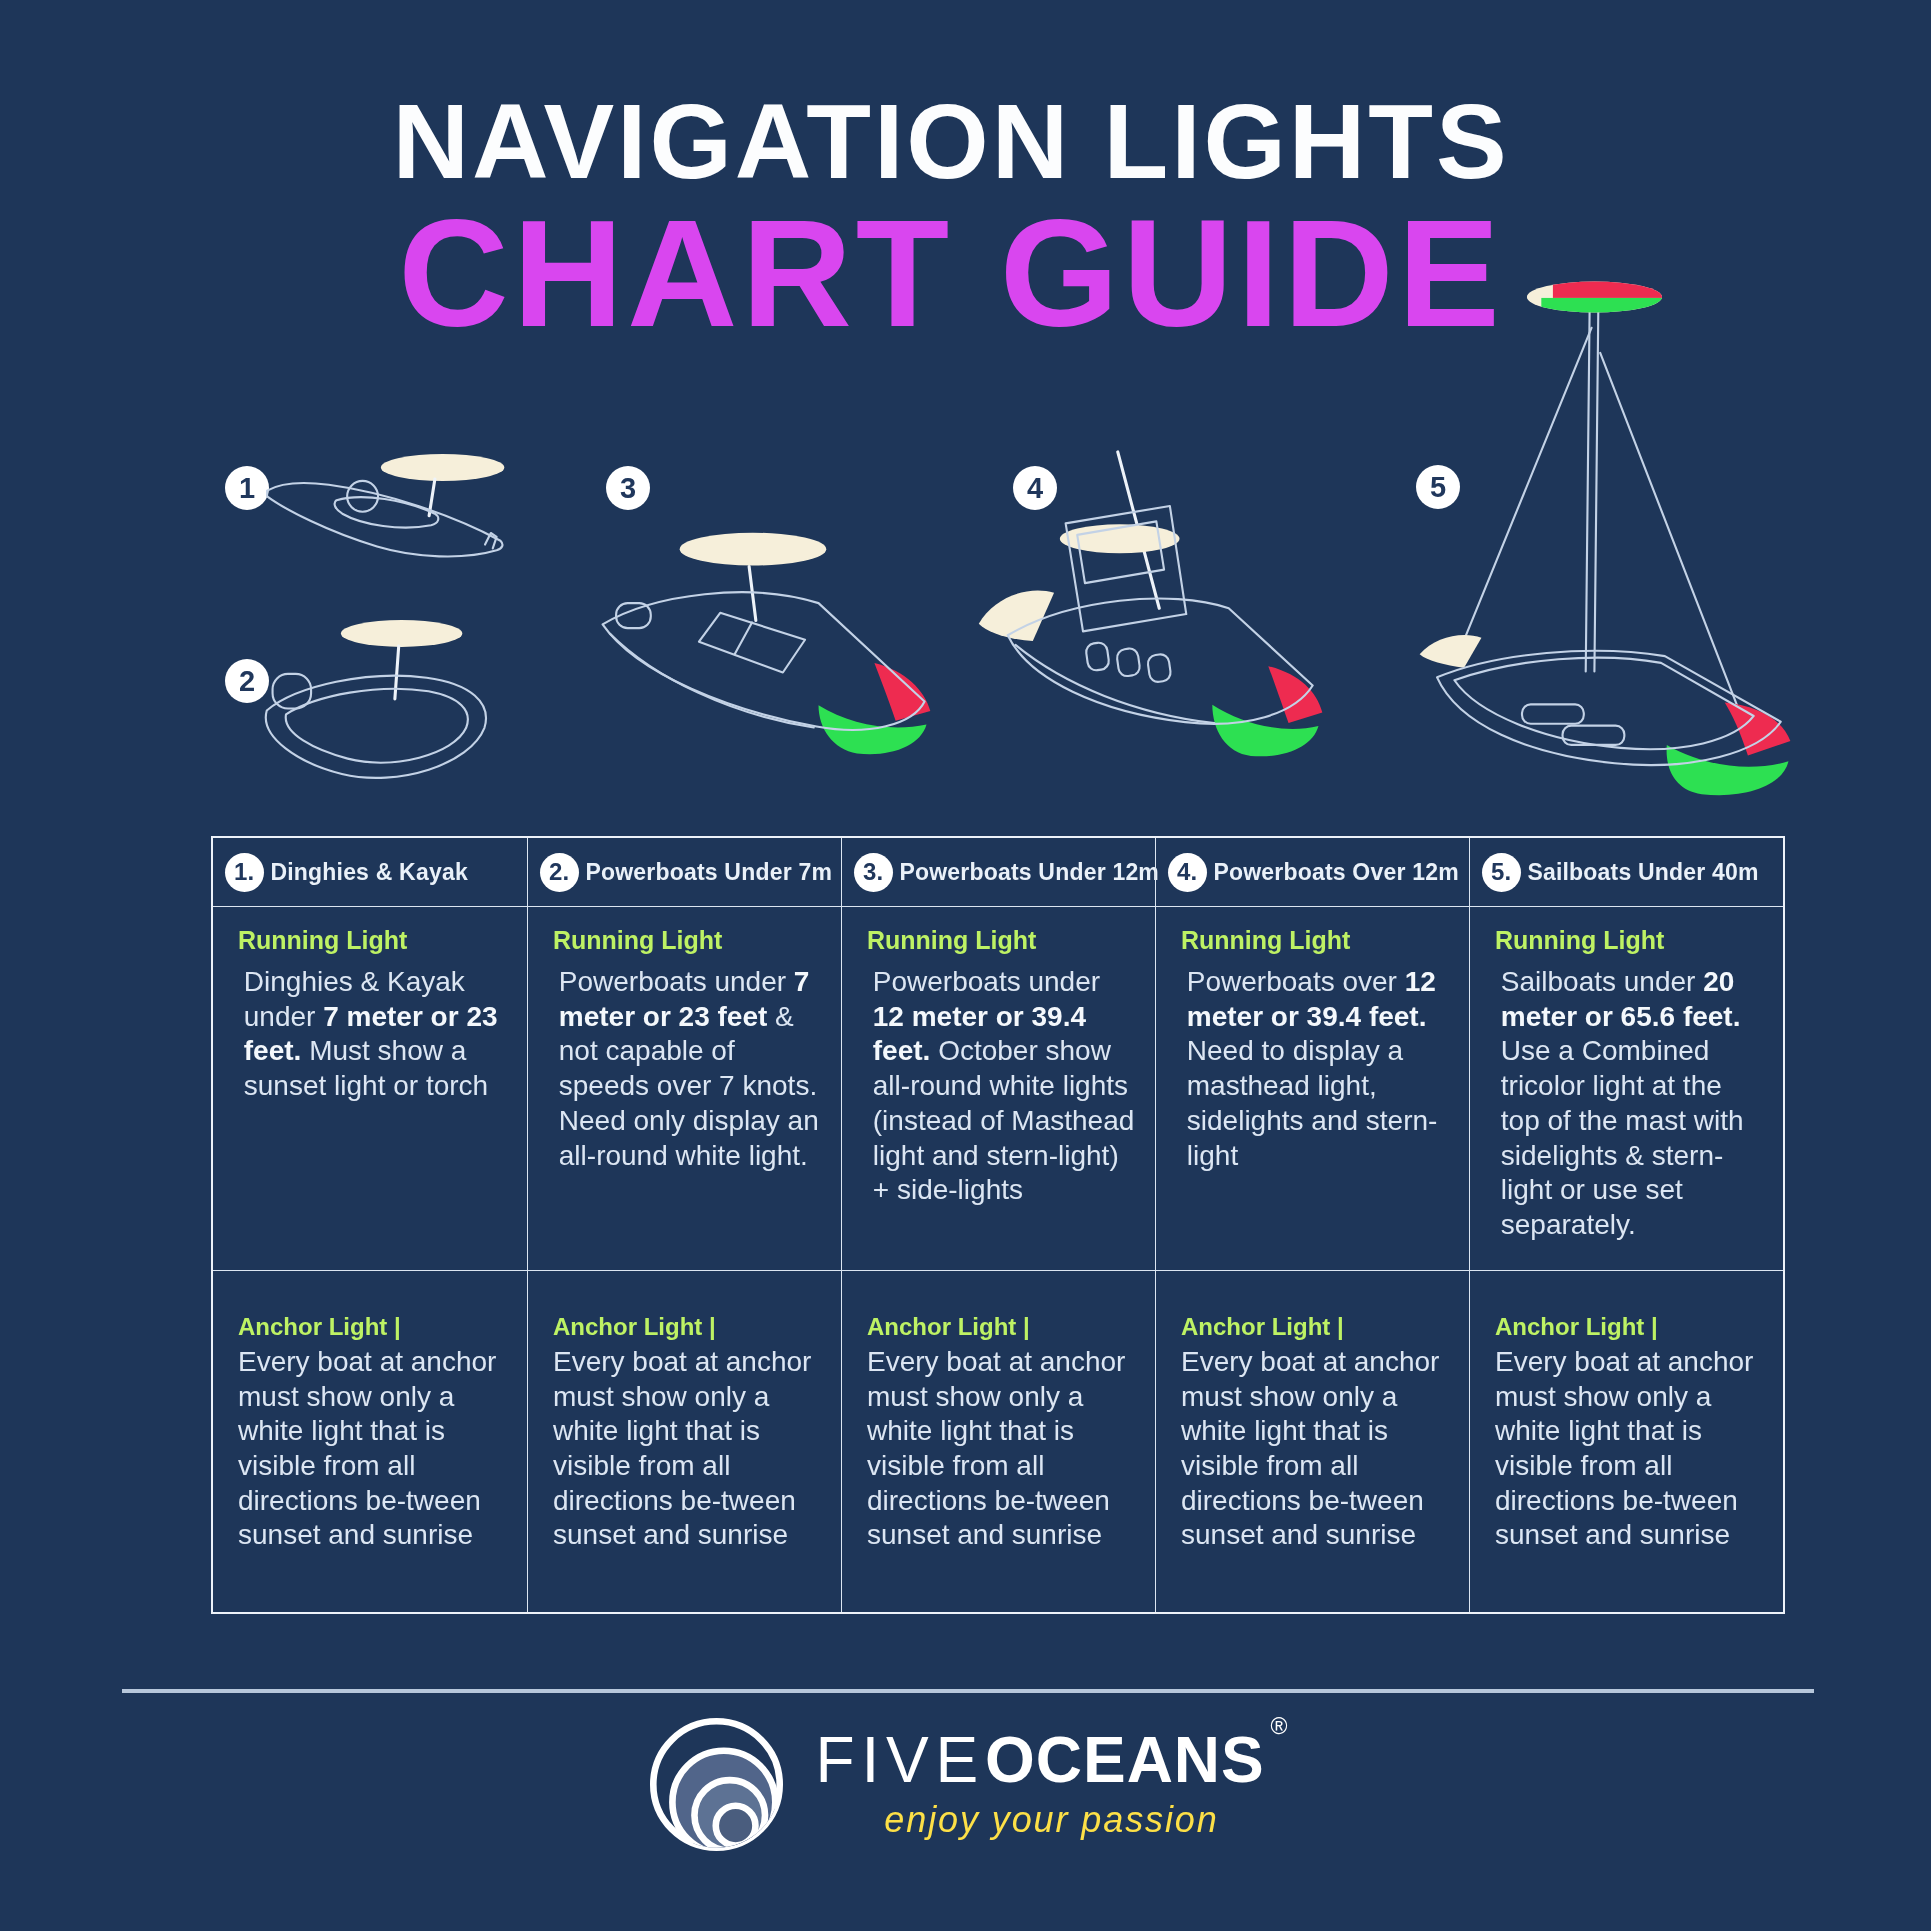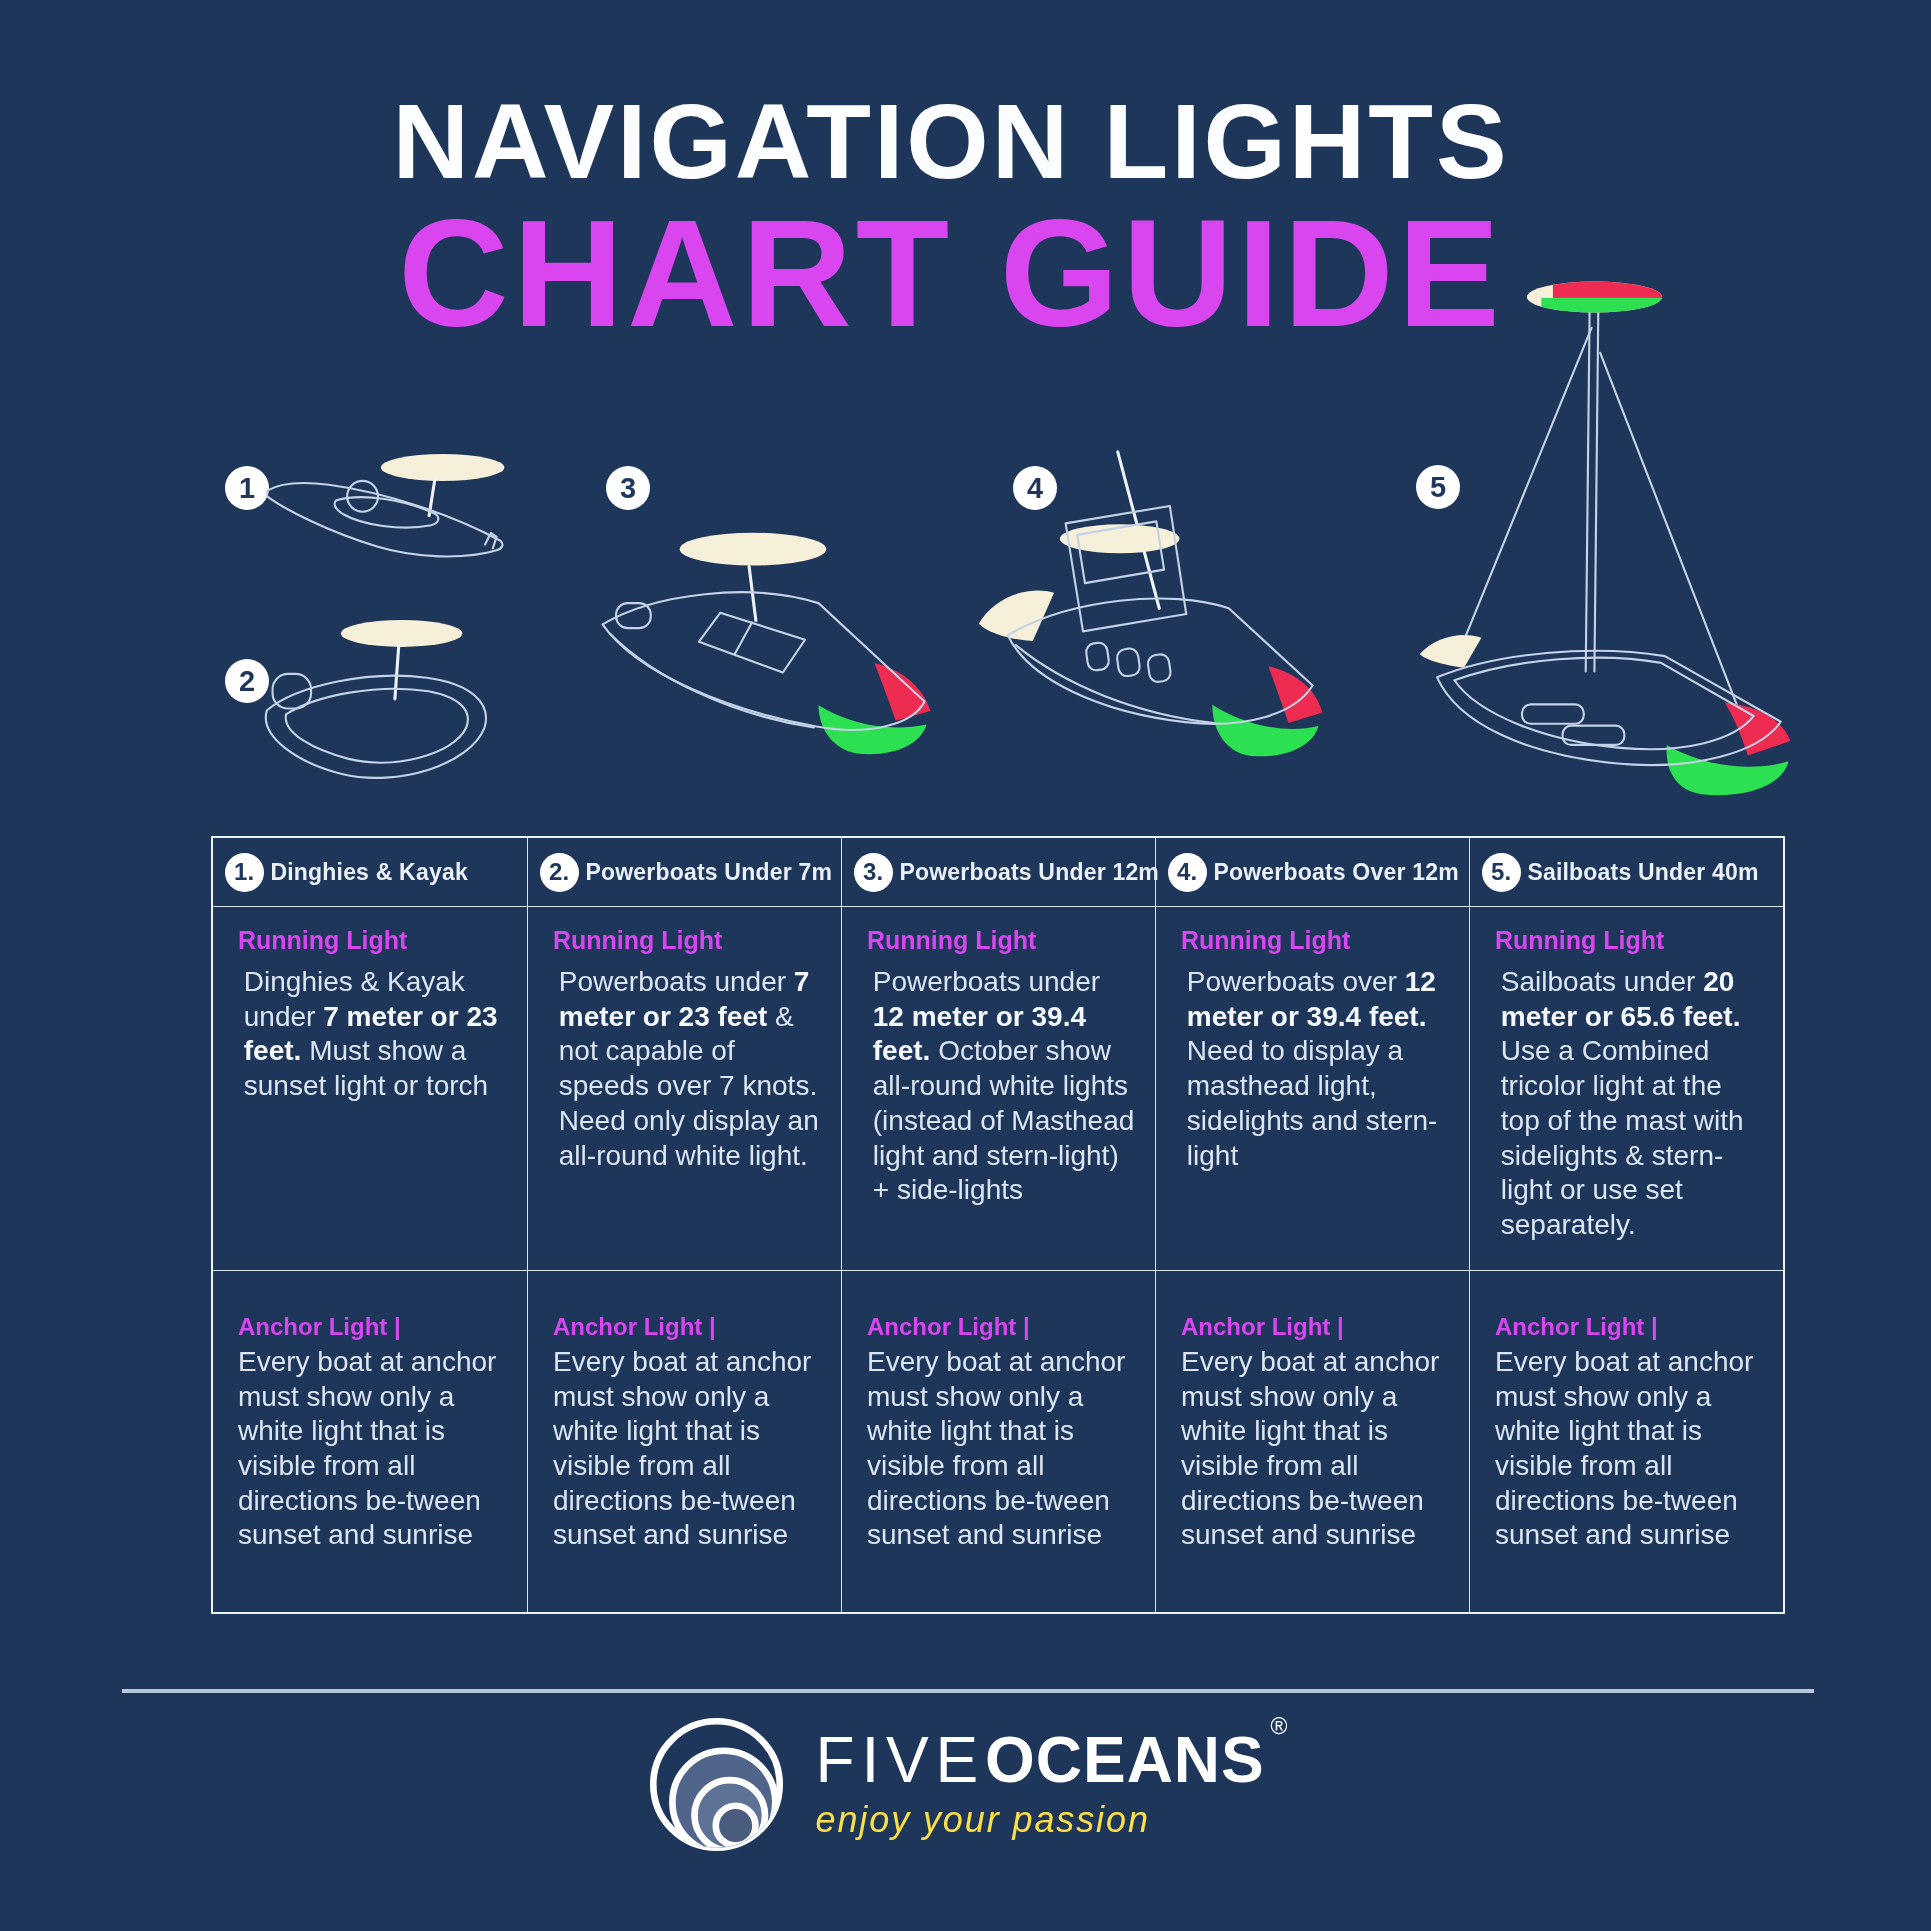--- a/index.html
+++ b/index.html
@@ -48,34 +48,34 @@
   }
   .numchip{
     width:39px;height:39px;border-radius:50%;background:#ffffff;color:#20375c;
     font-weight:bold;font-size:24px;display:flex;align-items:center;justify-content:center;
     flex:0 0 auto;
   }
   .th-label{color:#eaf1f9;font-weight:bold;font-size:23px;white-space:nowrap;letter-spacing:0.2px;}
   .cell{box-sizing:border-box;padding:19.3px 19.3px 0 25px;}
   .cell.running{height:364px;border-bottom:1.9px solid #dce6f1;}
   .cell.anchor{flex:1;padding-top:42px;}
-  .cell-heading{color:#d946ef;font-weight:bold;font-size:25px;margin-bottom:9.7px;}
+  .cell-heading{color:#bef264;font-weight:bold;font-size:25px;margin-bottom:9.7px;}
   .anchor .cell-heading{font-size:24px;margin-bottom:3.9px;}
   .cell-body{color:#dce6f3;font-size:28px;line-height:1.24;padding-left:5.8px;}
   .cell-body b{color:#f4f8fc;}
   .anchor .cell-body{padding-left:0;}
 
   
   .divider{position:absolute;left:122px;top:1689px;width:1692px;height:3.9px;background:#b7c7db;}
   .footer-row{
     position:absolute;left:0;top:1711px;width:1931px;
     display:flex;align-items:center;justify-content:center;gap:25px;
   }
   .logo{width:147px;height:147px;flex:0 0 auto;}
-  .brand-text{display:flex;flex-direction:column;}
+  .brand-text{display:flex;flex-direction:column;align-items:center;}
   .brand-name{color:#ffffff;font-size:64px;line-height:1;display:flex;align-items:flex-start;}
   .brand-thin{font-weight:normal;letter-spacing:6.8px;}
   .brand-bold{font-weight:bold;letter-spacing:1px;}
   .reg{font-size:23px;margin-left:5.8px;position:relative;top:-13.5px;font-weight:normal;}
   .tagline{
     margin-top:7px;color:#fde047;font-size:36px;font-style:italic;
     letter-spacing:1.9px;font-weight:normal;
   }
 </style>
 </head>

